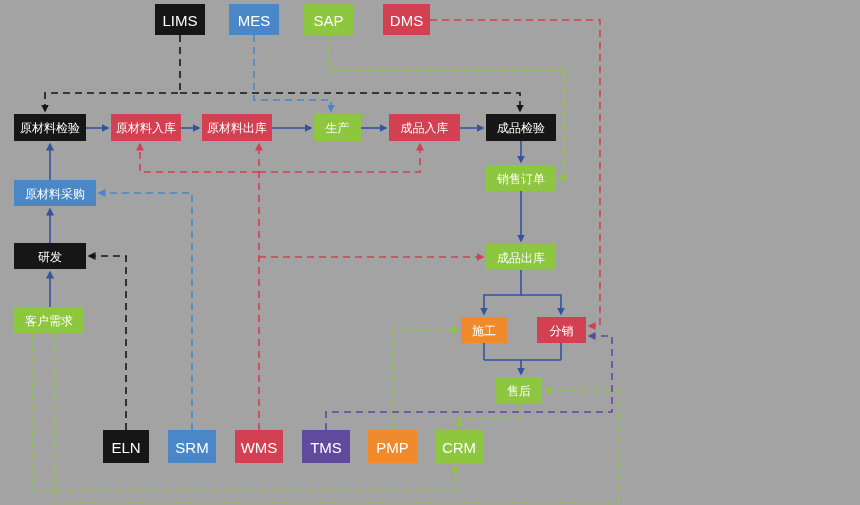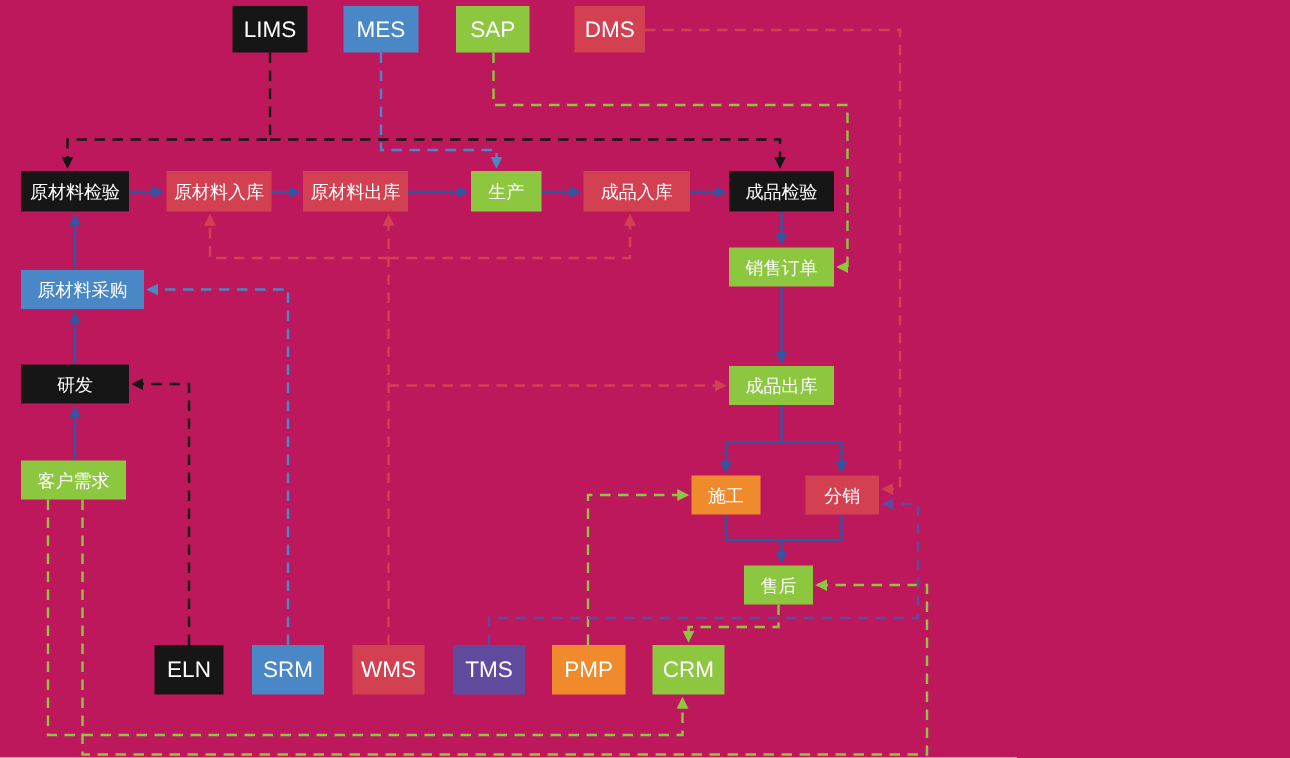--- a/index.html
+++ b/index.html
@@ -4,21 +4,21 @@
 <style>
   html, body {
     margin: 0;
     padding: 0;
     background: #ffffff;
   }
   .stage {
     position: relative;
     width: 860px;
     height: 505px;
-    background: #be185d;
+    background: #a3a3a3;
     overflow: hidden;
   }
   svg {
     display: block;
   }
   svg text {
     font-family: "Liberation Sans", "DejaVu Sans", sans-serif;
     fill: #ffffff;
   }
   polyline {

